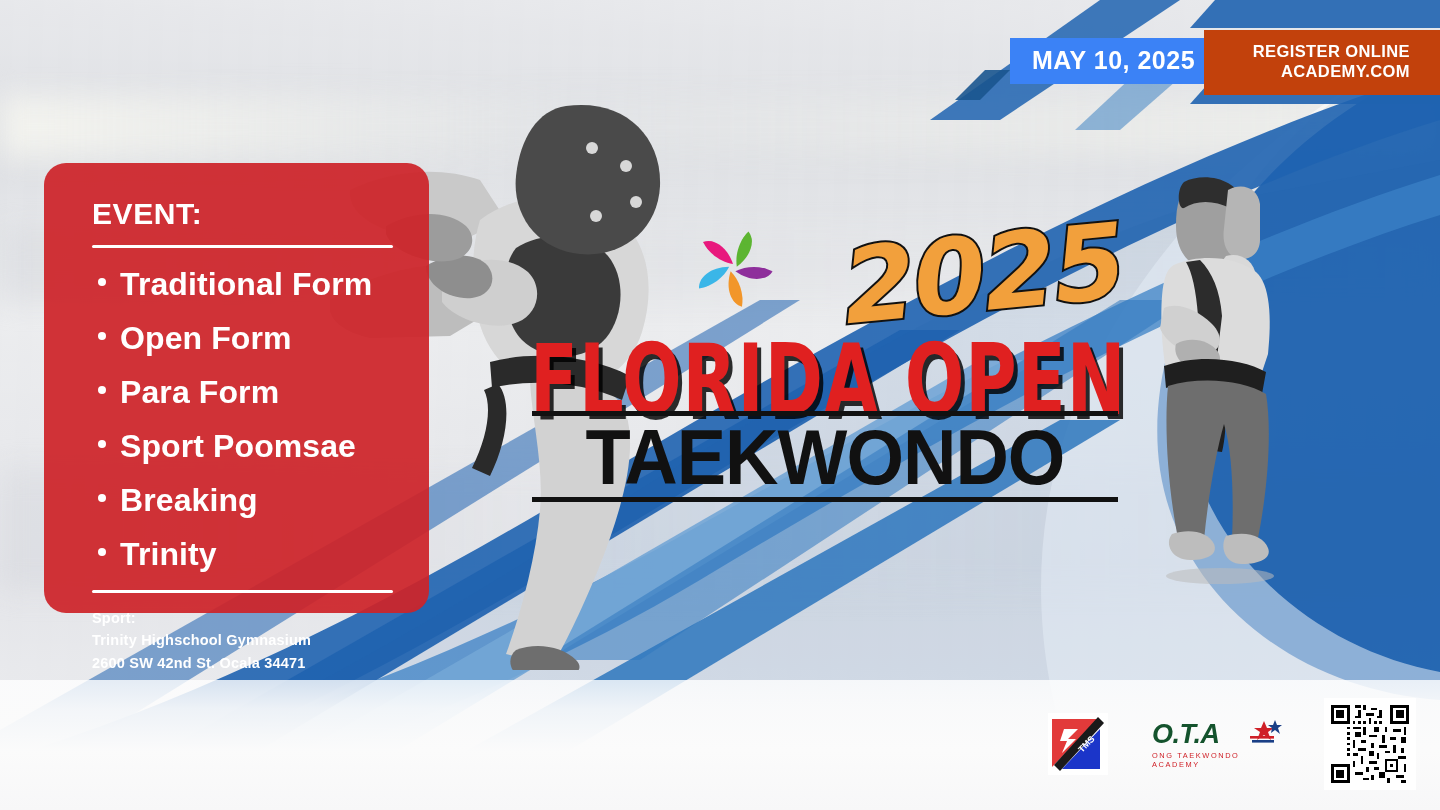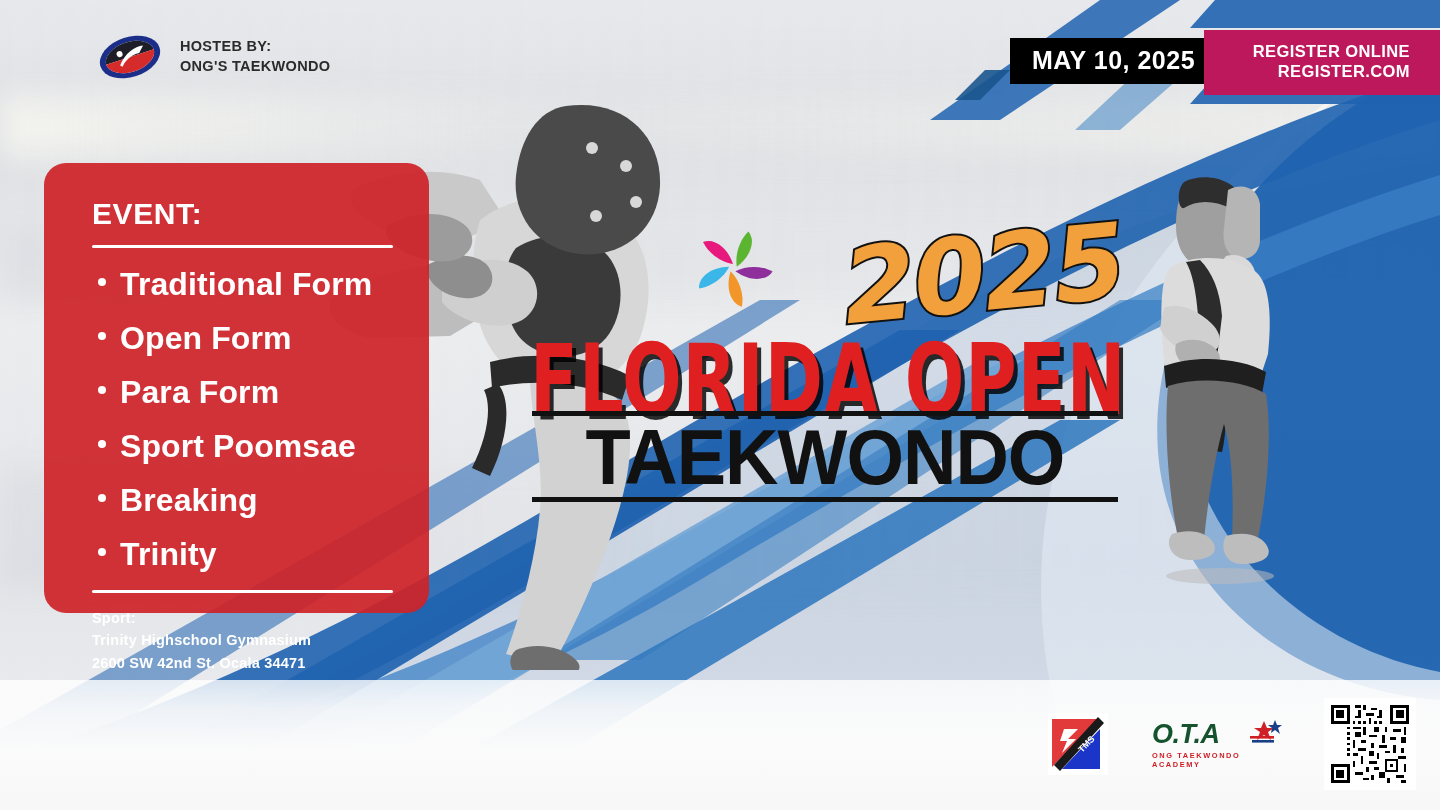--- a/index.html
+++ b/index.html
@@ -33,23 +33,23 @@
   .fighter-pair svg{width:100%;height:100%;}
 
   .poomsae{right:110px;top:168px;width:210px;height:450px;}
   .poomsae svg{width:100%;height:100%;}
 
   
   .host{position:absolute;left:96px;top:30px;display:flex;align-items:center;gap:16px;}
   .host-logo{width:68px;height:54px;position:relative;}
   .host-text{font-size:14.5px;font-weight:bold;color:#2b2b2b;line-height:1.35;letter-spacing:.3px;}
 
-  .date-badge{position:absolute;left:1010px;top:38px;background:#000000;color:#fff;
+  .date-badge{position:absolute;left:1010px;top:38px;background:#3b82f6;color:#fff;
     font-size:25px;font-weight:bold;letter-spacing:.5px;padding:8px 22px 9px;white-space:nowrap;}
-  .register-badge{position:absolute;left:1204px;top:30px;right:0;background:#be185d;color:#fff;
+  .register-badge{position:absolute;left:1204px;top:30px;right:0;background:#c2410c;color:#fff;
     padding:12px 30px 13px 4px;text-align:right;line-height:1.2;}
   .register-badge div{font-size:16.5px;font-weight:bold;letter-spacing:.4px;}
 
   
   .event-panel{position:absolute;left:44px;top:163px;width:385px;height:450px;
     background:rgba(206,36,41,.93);border-radius:22px;padding:34px 26px 0 26px;color:#fff;}
   .event-title{font-size:30px;font-weight:bold;letter-spacing:.6px;margin:0 0 14px 22px;}
   .rule{height:3px;background:#fff;border-radius:2px;margin:0 10px 18px 22px;}
   .rule.bottom{margin:16px 10px 14px 22px;}
   .event-list{list-style:none;margin:0;padding:0 0 0 22px;}
@@ -87,21 +87,21 @@
     font-family:"DejaVu Sans Condensed","Liberation Sans Narrow","Liberation Sans",sans-serif;
     transform:scaleX(.96);transform-origin:left;}
   .contact .line2,.contact .line3{font-size:16.5px;font-weight:bold;letter-spacing:.2px;margin-bottom:8px;
     font-family:"DejaVu Sans Condensed","Liberation Sans Narrow","Liberation Sans",sans-serif;
     transform:scaleX(.96);transform-origin:left;}
 
   .bottom-logos{position:absolute;right:24px;bottom:20px;display:flex;align-items:center;gap:44px;}
   .tms-logo{width:60px;height:62px;}
   .ota-logo{width:128px;height:46px;position:relative;}
   .ota-main{font-size:27px;font-weight:bold;font-style:italic;color:#14532d;letter-spacing:-.5px;line-height:1;}
-  .ota-sub{font-size:7.4px;font-weight:bold;color:#cf2027;letter-spacing:1.6px;margin-top:3px;}
+  .ota-sub{font-size:7.4px;font-weight:normal;color:#cf2027;letter-spacing:1.6px;margin-top:3px;}
   .ota-stars{position:absolute;right:-2px;top:-2px;width:34px;height:30px;}
   .qr{width:92px;height:92px;background:#fff;padding:7px;}
   .qr svg{display:block;width:100%;height:100%;}
 </style>
 </head>
 <body>
 
 <div class="poster">
 
   <div class="bg-photo">
@@ -195,44 +195,26 @@
 
         <path d="M48 218 C80 208 124 212 146 226 C152 262 148 320 138 370 L112 372 C114 326 112 282 104 256 C96 284 88 330 84 372 L58 370 C48 322 44 258 48 218 Z" fill="#6e6e6e"></path>
 
         <path d="M52 366 C70 360 88 364 94 376 C98 386 88 392 70 392 C52 392 44 376 52 366 Z" fill="#bdbdbd"></path>
         <path d="M106 368 C126 362 144 368 148 380 C152 390 140 396 122 396 C104 396 100 378 106 368 Z" fill="#bdbdbd"></path>
         <ellipse cx="100" cy="408" rx="54" ry="8" fill="#b9bcc1" opacity=".55"></ellipse>
       </g>
     </svg>
   </div>
 
-  <div class="host">
-    <div class="host-logo">
-      <svg viewBox="0 0 68 54" xmlns="http://www.w3.org/2000/svg">
-        <g transform="rotate(-18 34 27)">
-          <ellipse cx="34" cy="27" rx="31" ry="20" fill="#1b2f8a"></ellipse>
-          <ellipse cx="34" cy="27" rx="25" ry="15" fill="#ffffff"></ellipse>
-          <path d="M9 27 A25 15 0 0 1 59 27 Z" fill="#1e1e28"></path>
-          <path d="M9 27 A25 15 0 0 0 59 27 Z" fill="#d62b2b"></path>
-          <path d="M22 32 C30 22 42 18 50 20 L44 26 C36 25 28 29 24 34 Z" fill="#ffffff"></path>
-          <circle cx="25" cy="21" r="3" fill="#ffffff"></circle>
-        </g>
-      </svg>
-    </div>
-    <div class="host-text">
-      <div>HOSTEB BY:</div>
-      <div>ONG'S TAEKWONDO</div>
-    </div>
-  </div>
 
   <div class="date-badge">MAY 10, 2025</div>
 
   <div class="register-badge">
     <div>REGISTER ONLINE</div>
-    <div>REGISTER.COM</div>
+    <div>ACADEMY.COM</div>
   </div>
 
   <div class="event-panel">
     <div class="event-title">EVENT:</div>
     <div class="rule"></div>
     <ul class="event-list">
       <li>Traditional Form</li>
       <li>Open Form</li>
       <li>Para Form</li>
       <li>Sport Poomsae</li>

